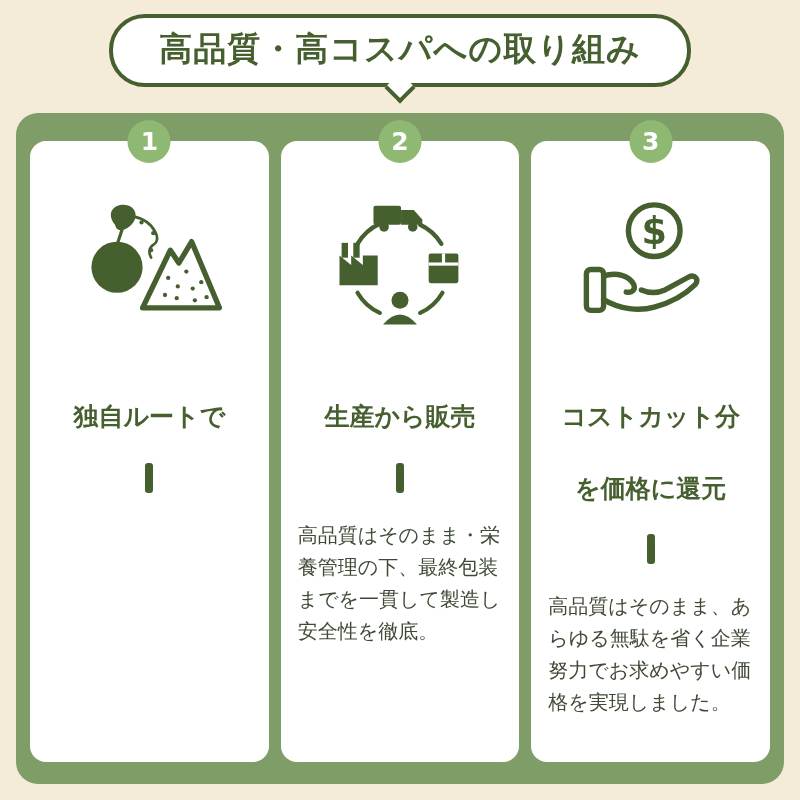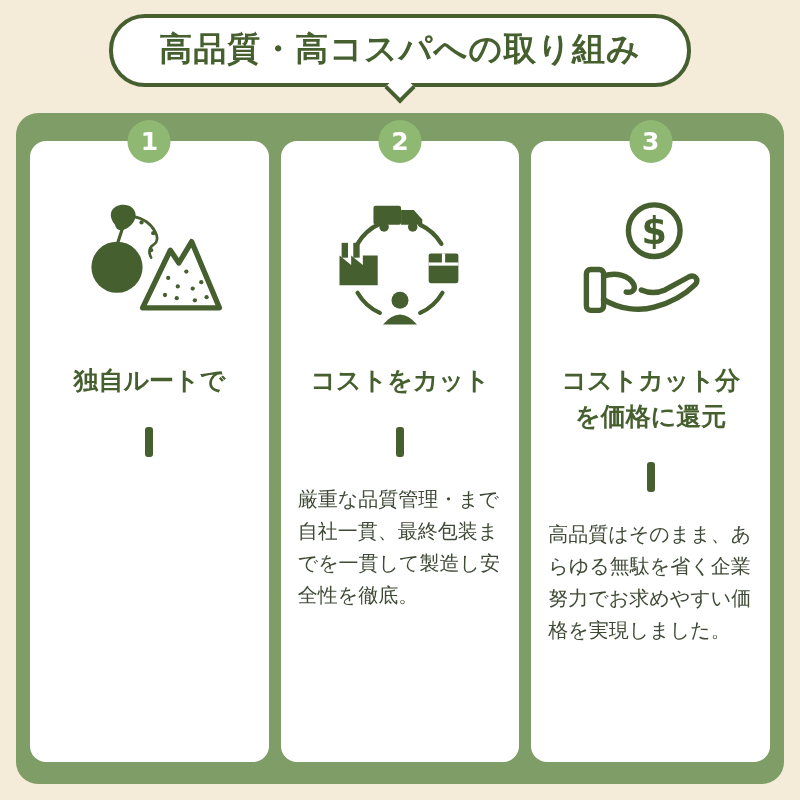--- a/index.html
+++ b/index.html
@@ -65,21 +65,21 @@
   .icon-area{
     margin-top:46px;height:152px;
     display:flex;align-items:center;justify-content:center;
     color:var(--dark-green);
   }
   .card-heading{
     margin-top:24px;
     text-align:center;color:var(--dark-green);
     font-size:25px;font-weight:bold;line-height:1.42;
   }
-  .card-heading span{display:block;white-space:nowrap;}
+  .card-heading span{display:block;white-space:nowrap;margin-top:36px;}
   .divider{
     width:8px;height:30px;border-radius:3px;
     background:var(--dark-green);
     margin:28px auto 26px;
   }
   .card-body{
     align-self:stretch;
     font-size:20px;line-height:1.6;
     color:var(--body-text);
     text-align:left;
@@ -156,24 +156,24 @@
 
           <rect x="92" y="56" width="28" height="28" rx="2" fill="currentColor"></rect>
           <line x1="92" y1="66" x2="120" y2="66" stroke="#fff" stroke-width="3"></line>
           <line x1="106" y1="56" x2="106" y2="66" stroke="#fff" stroke-width="3"></line>
 
           <circle cx="65" cy="100" r="8" fill="currentColor"></circle>
           <path d="M49 123 q16 -19 32 0 Z" fill="currentColor"></path>
         </svg>
       </div>
       <h2 class="card-heading">
-        <span>コストをカット</span>
+        <span>生産から販売</span>
       </h2>
       <div class="divider"></div>
-      <p class="card-body">厳重な品質管理・まで自社一貫、最終包装までを一貫して製造し安全性を徹底。</p>
+      <p class="card-body">高品質はそのまま・栄養管理の下、最終包装までを一貫して製造し安全性を徹底。</p>
     </section>
 
     <section class="card">
       <div class="badge">
         <span class="badge-num">3</span>
       </div>
       <div class="icon-area">
         <svg width="140" height="130" viewBox="0 0 130 120" aria-hidden="true">
 
           <circle cx="68" cy="30" r="24" fill="none" stroke="currentColor" stroke-width="5"></circle>

